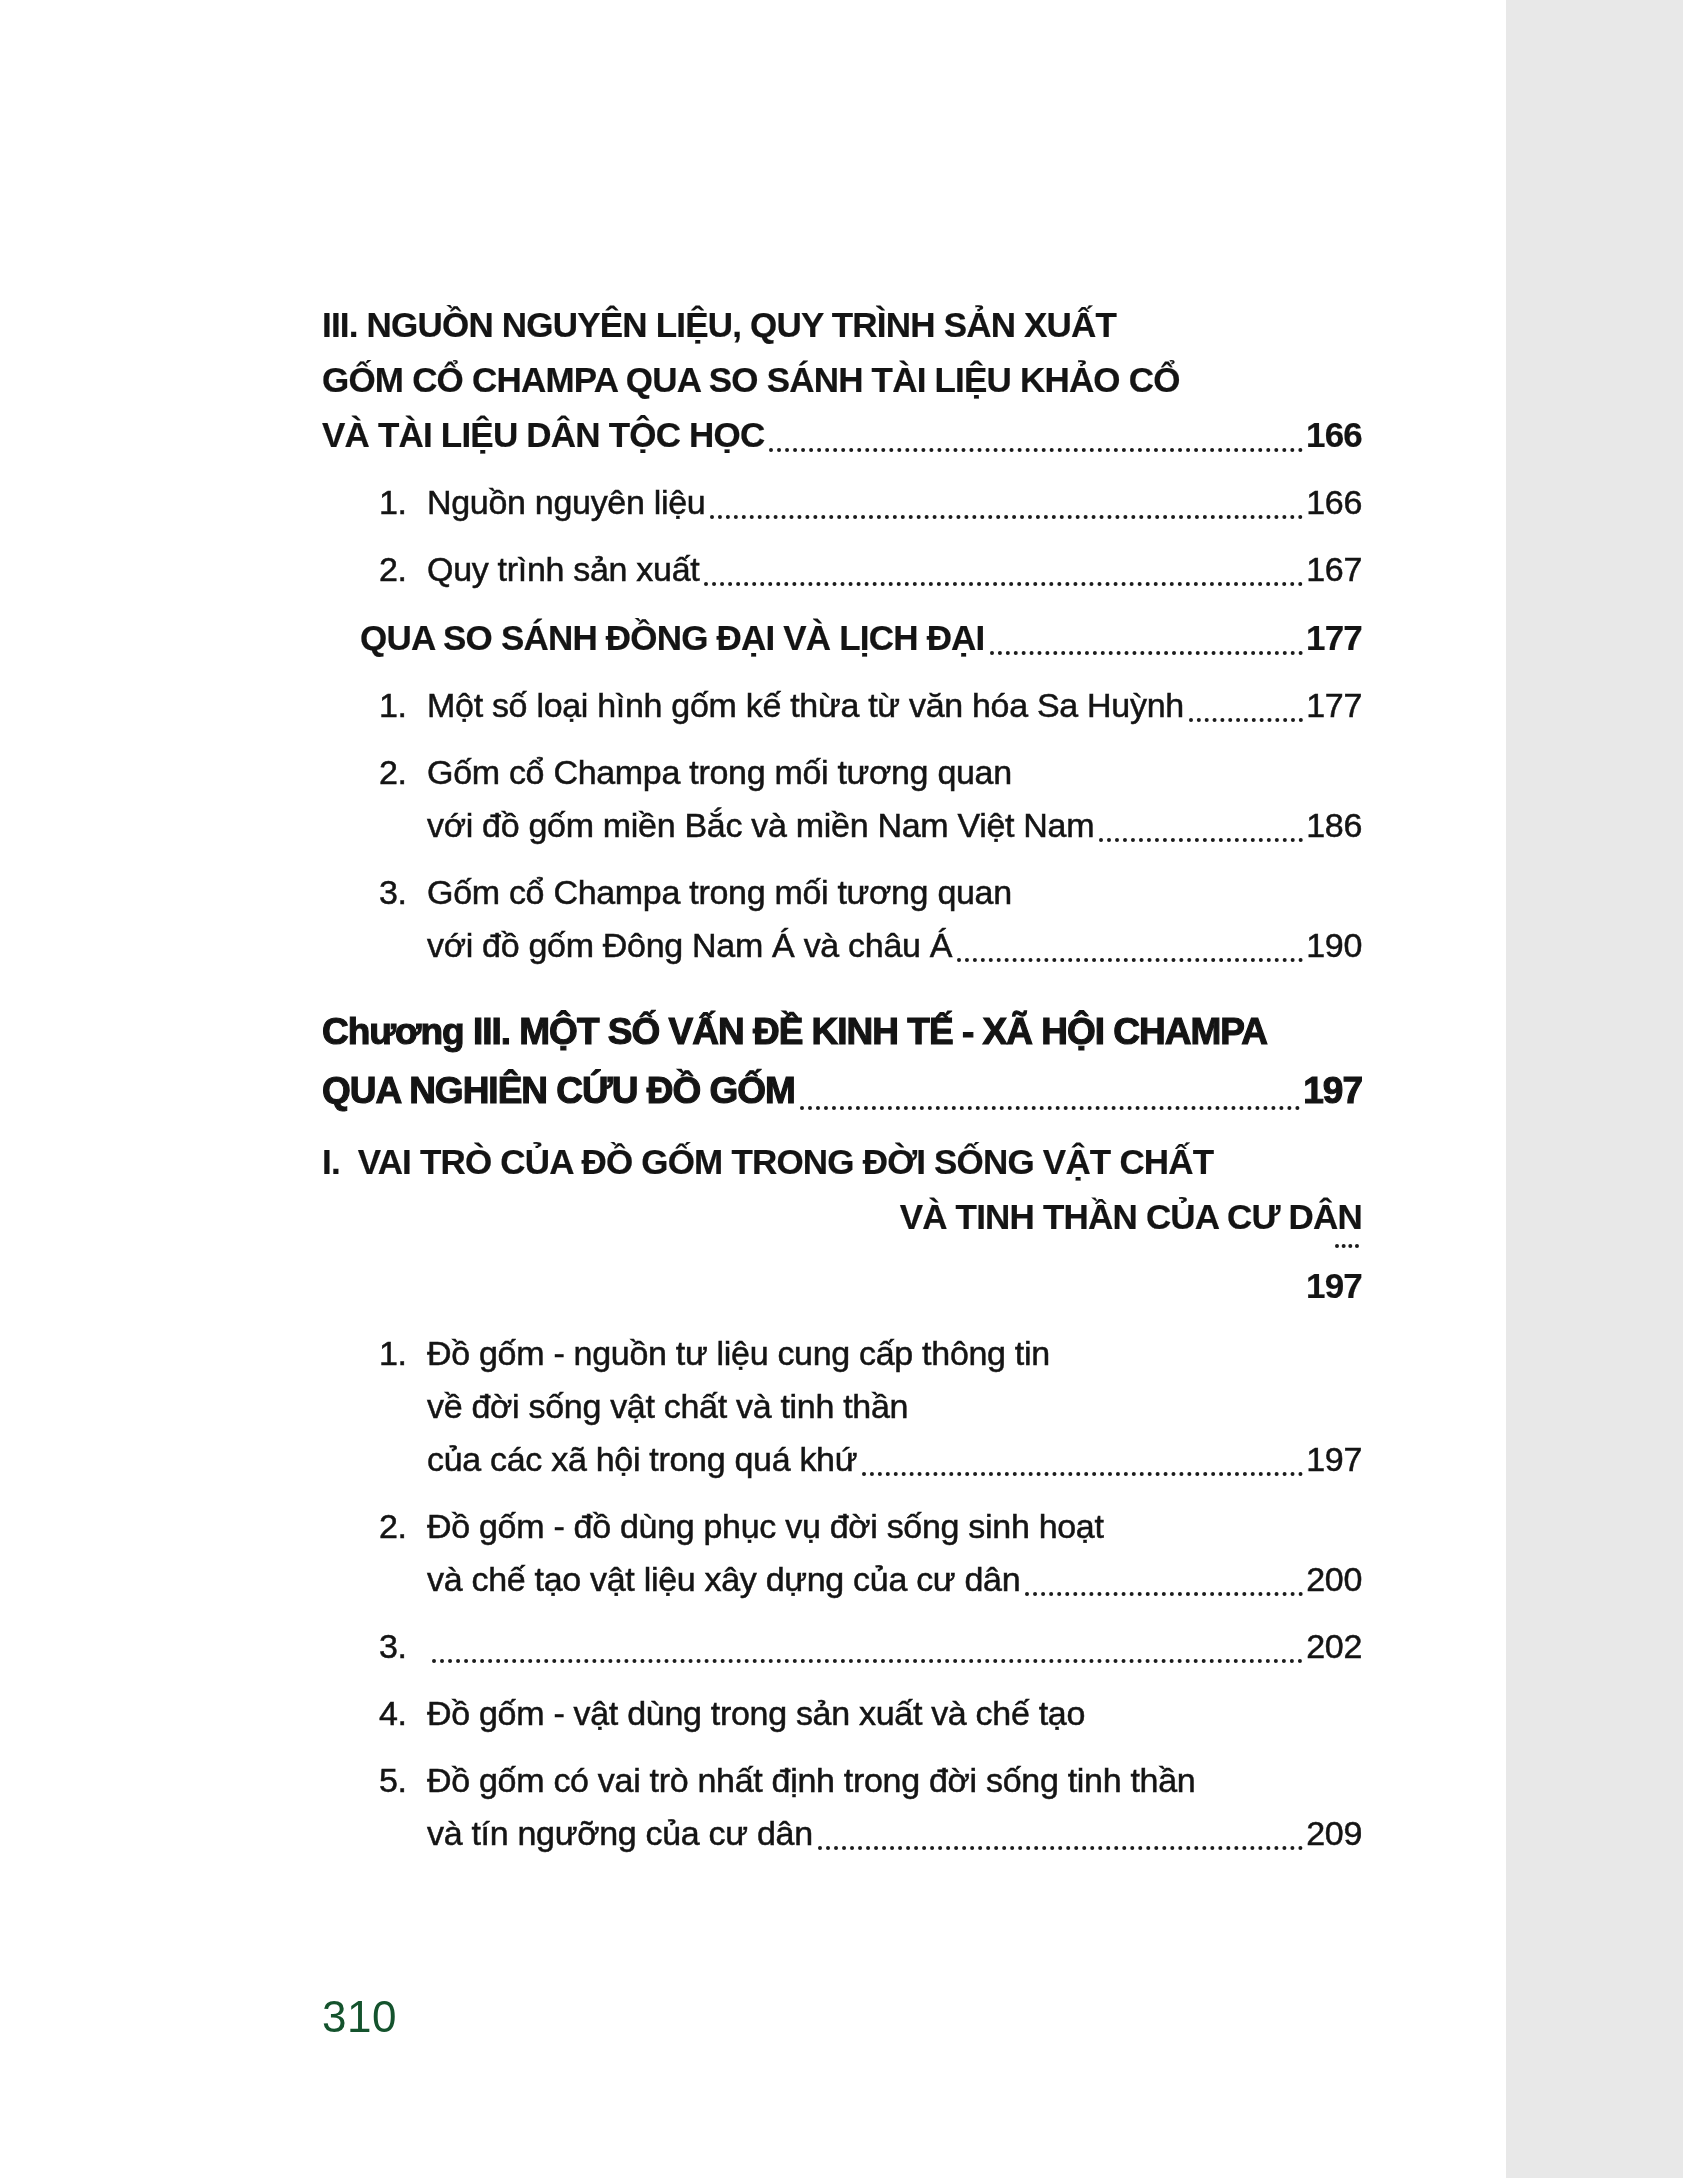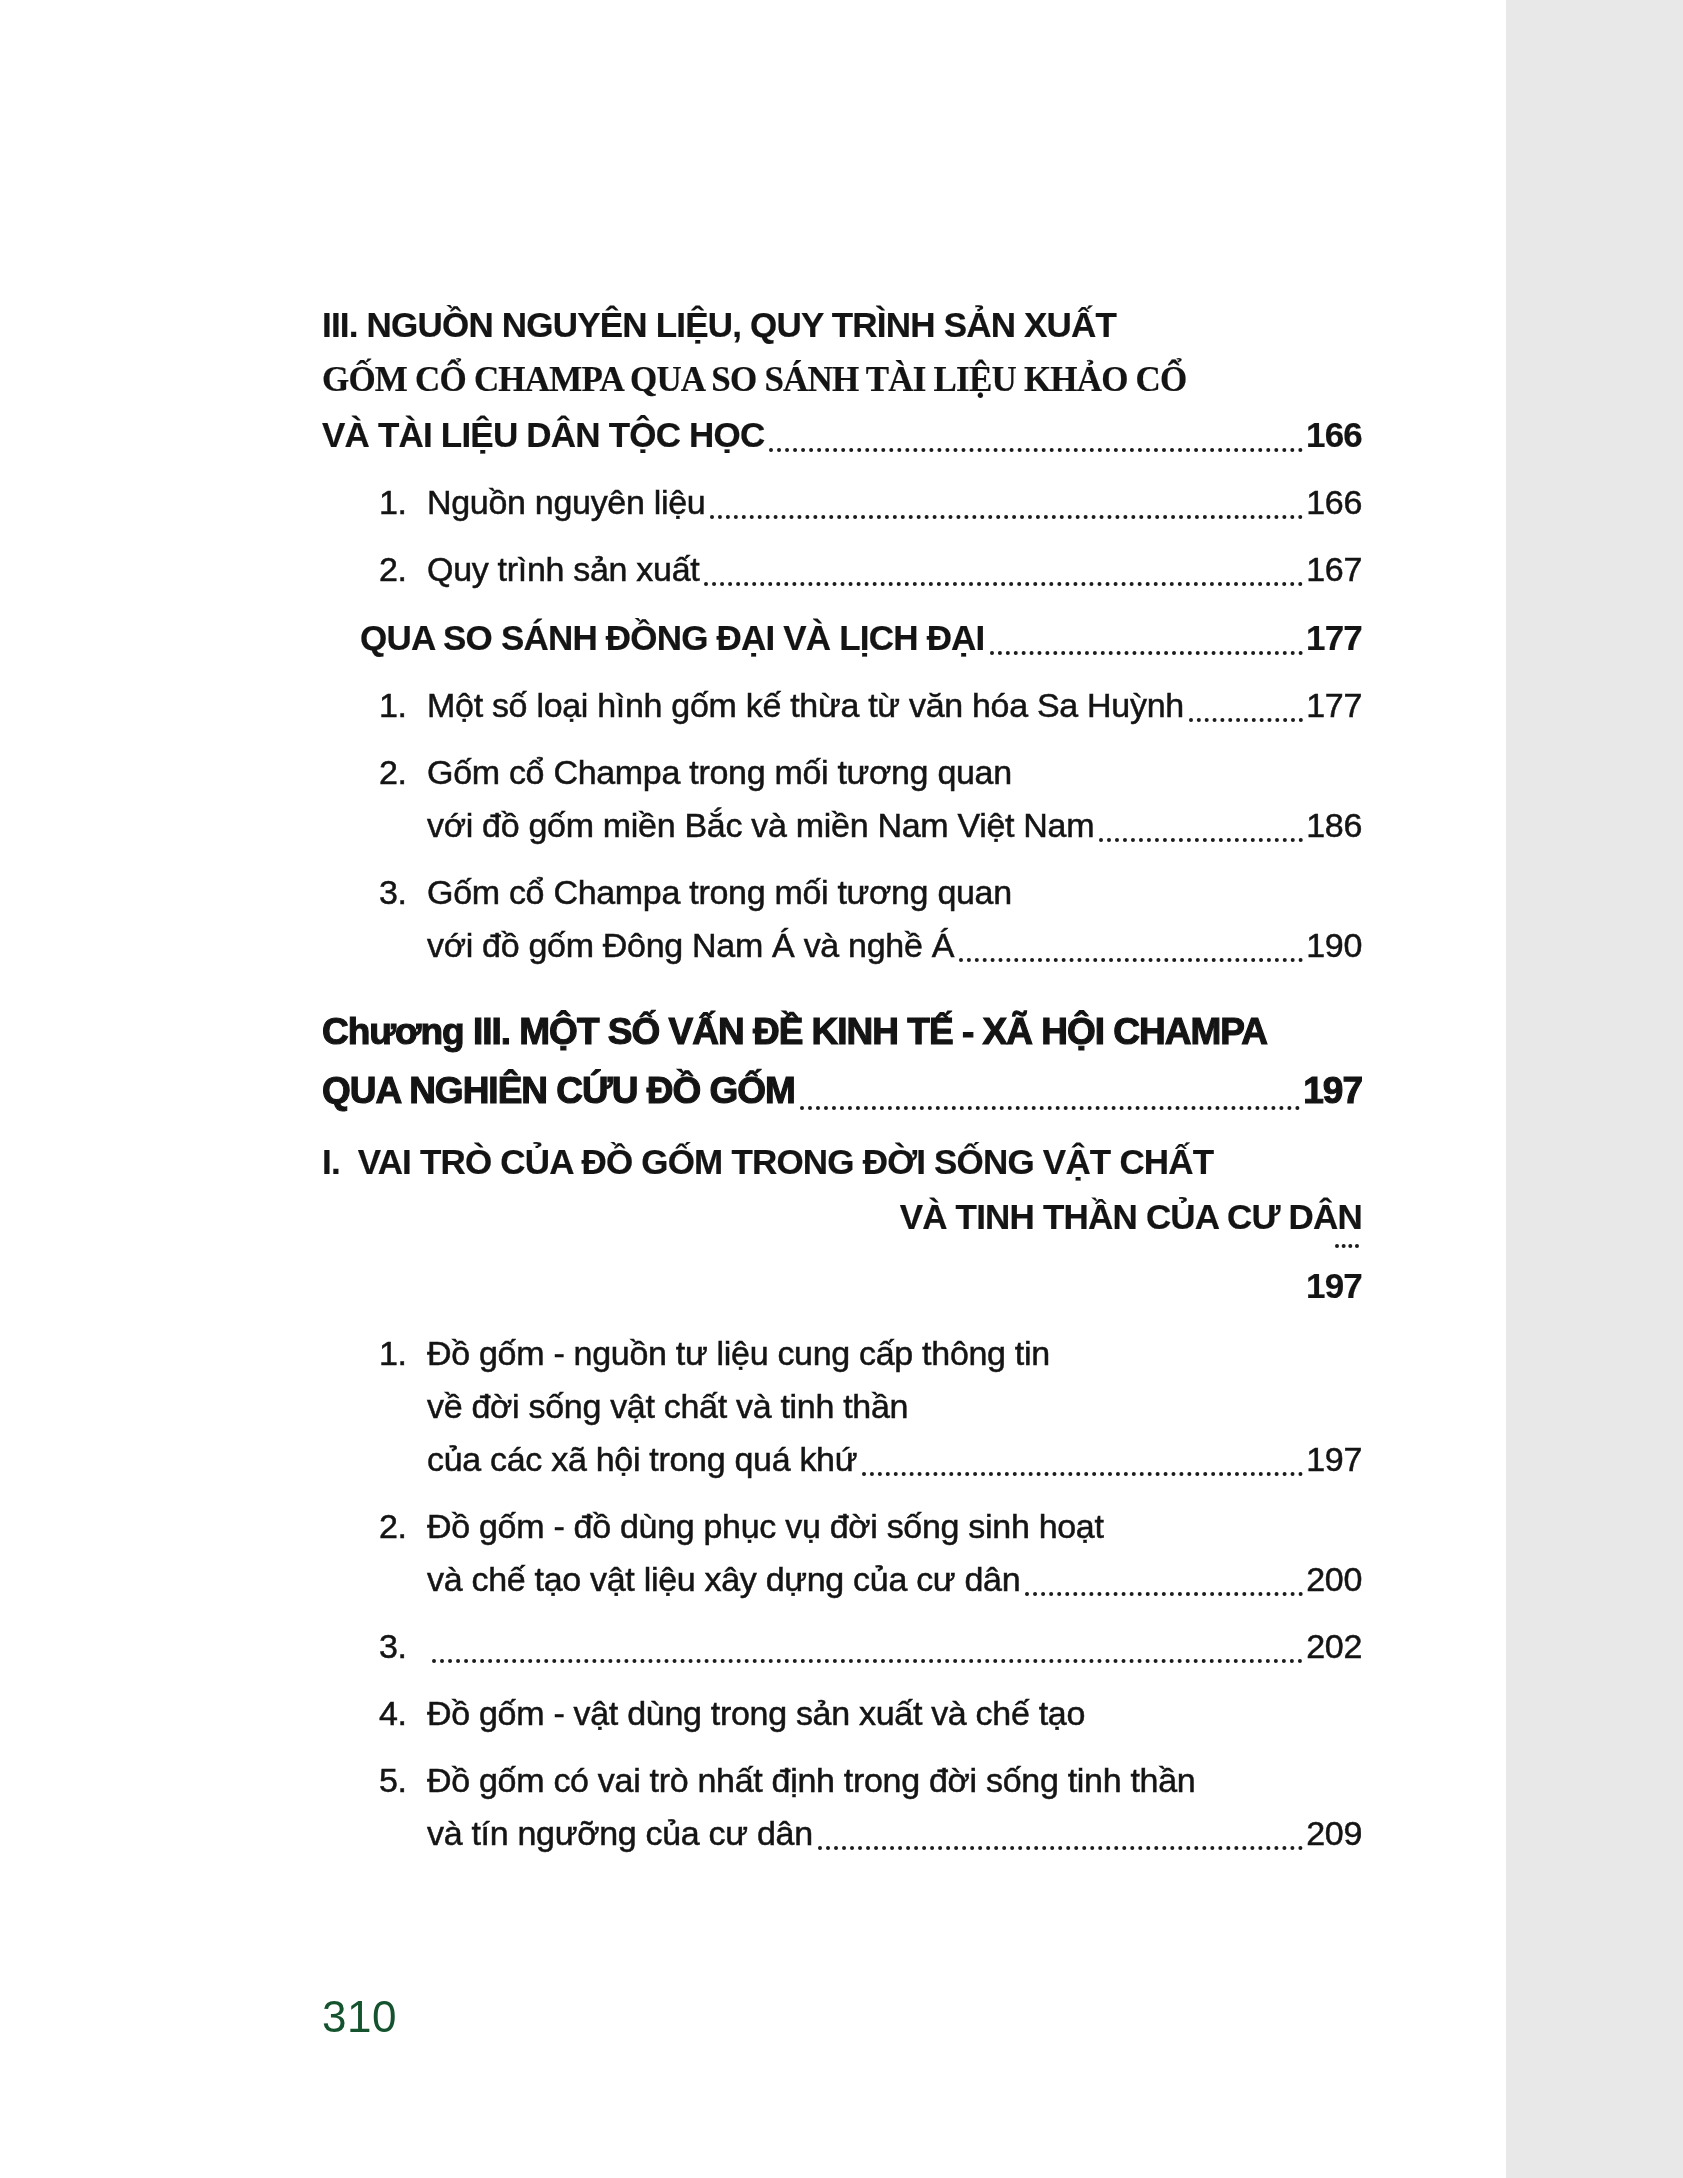--- a/index.html
+++ b/index.html
@@ -65,42 +65,42 @@
     color:#14532d;
   }
 </style>
 </head>
 <body>
 
 <div id="page">
   <div id="toc">
       <div class="entry section">
         <div class="row" style="padding-left: 0px;"><span class="txt">III. NGUỒN NGUYÊN LIỆU, QUY TRÌNH SẢN XUẤT</span></div>
-        <div class="row" style="padding-left: 0px; font-family: Liberation Serif, serif;"><span class="txt">GỐM CỔ CHAMPA QUA SO SÁNH TÀI LIỆU KHẢO CỔ</span></div>
+        <div class="row" style="padding-left: 0px;"><span class="txt">GỐM CỔ CHAMPA QUA SO SÁNH TÀI LIỆU KHẢO CỔ</span></div>
         <div class="row" style="padding-left: 0px;"><span class="txt">VÀ TÀI LIỆU DÂN TỘC HỌC</span><span class="leader"></span><span class="pg">166</span></div>
       </div>
       <div class="entry item">
         <div class="row" style="padding-left: 57px;"><span class="num">1.</span><span class="txt">Nguồn nguyên liệu</span><span class="leader"></span><span class="pg">166</span></div>
       </div>
       <div class="entry item">
         <div class="row" style="padding-left: 57px;"><span class="num">2.</span><span class="txt">Quy trình sản xuất</span><span class="leader"></span><span class="pg">167</span></div>
       </div>
       <div class="entry section">
         <div class="row" style="padding-left: 38px;"><span class="txt">QUA SO SÁNH ĐỒNG ĐẠI VÀ LỊCH ĐẠI</span><span class="leader"></span><span class="pg">177</span></div>
       </div>
       <div class="entry item">
         <div class="row" style="padding-left: 57px;"><span class="num">1.</span><span class="txt">Một số loại hình gốm kế thừa từ văn hóa Sa Huỳnh</span><span class="leader"></span><span class="pg">177</span></div>
       </div>
       <div class="entry item">
         <div class="row" style="padding-left: 57px;"><span class="num">2.</span><span class="txt">Gốm cổ Champa trong mối tương quan</span></div>
         <div class="row" style="padding-left: 105px;"><span class="txt">với đồ gốm miền Bắc và miền Nam Việt Nam</span><span class="leader"></span><span class="pg">186</span></div>
       </div>
       <div class="entry item">
         <div class="row" style="padding-left: 57px;"><span class="num">3.</span><span class="txt">Gốm cổ Champa trong mối tương quan</span></div>
-        <div class="row" style="padding-left: 105px;"><span class="txt">với đồ gốm Đông Nam Á và nghề Á</span><span class="leader"></span><span class="pg">190</span></div>
+        <div class="row" style="padding-left: 105px;"><span class="txt">với đồ gốm Đông Nam Á và châu Á</span><span class="leader"></span><span class="pg">190</span></div>
       </div>
       <div class="entry chapter">
         <div class="row" style="padding-left: 0px;"><span class="txt">Chương III. MỘT SỐ VẤN ĐỀ KINH TẾ - XÃ HỘI CHAMPA</span></div>
         <div class="row" style="padding-left: 0px;"><span class="txt">QUA NGHIÊN CỨU ĐỒ GỐM</span><span class="leader"></span><span class="pg">197</span></div>
       </div>
       <div class="entry section">
         <div class="row" style="padding-left: 0px;"><span class="txt">I.  VAI TRÒ CỦA ĐỒ GỐM TRONG ĐỜI SỐNG VẬT CHẤT</span></div>
         <div class="row" style="padding-left: 0px; flex-direction: column;"><span class="txt">VÀ TINH THẦN CỦA CƯ DÂN</span><span class="leader"></span><span class="pg">197</span></div>
       </div>
       <div class="entry item">

